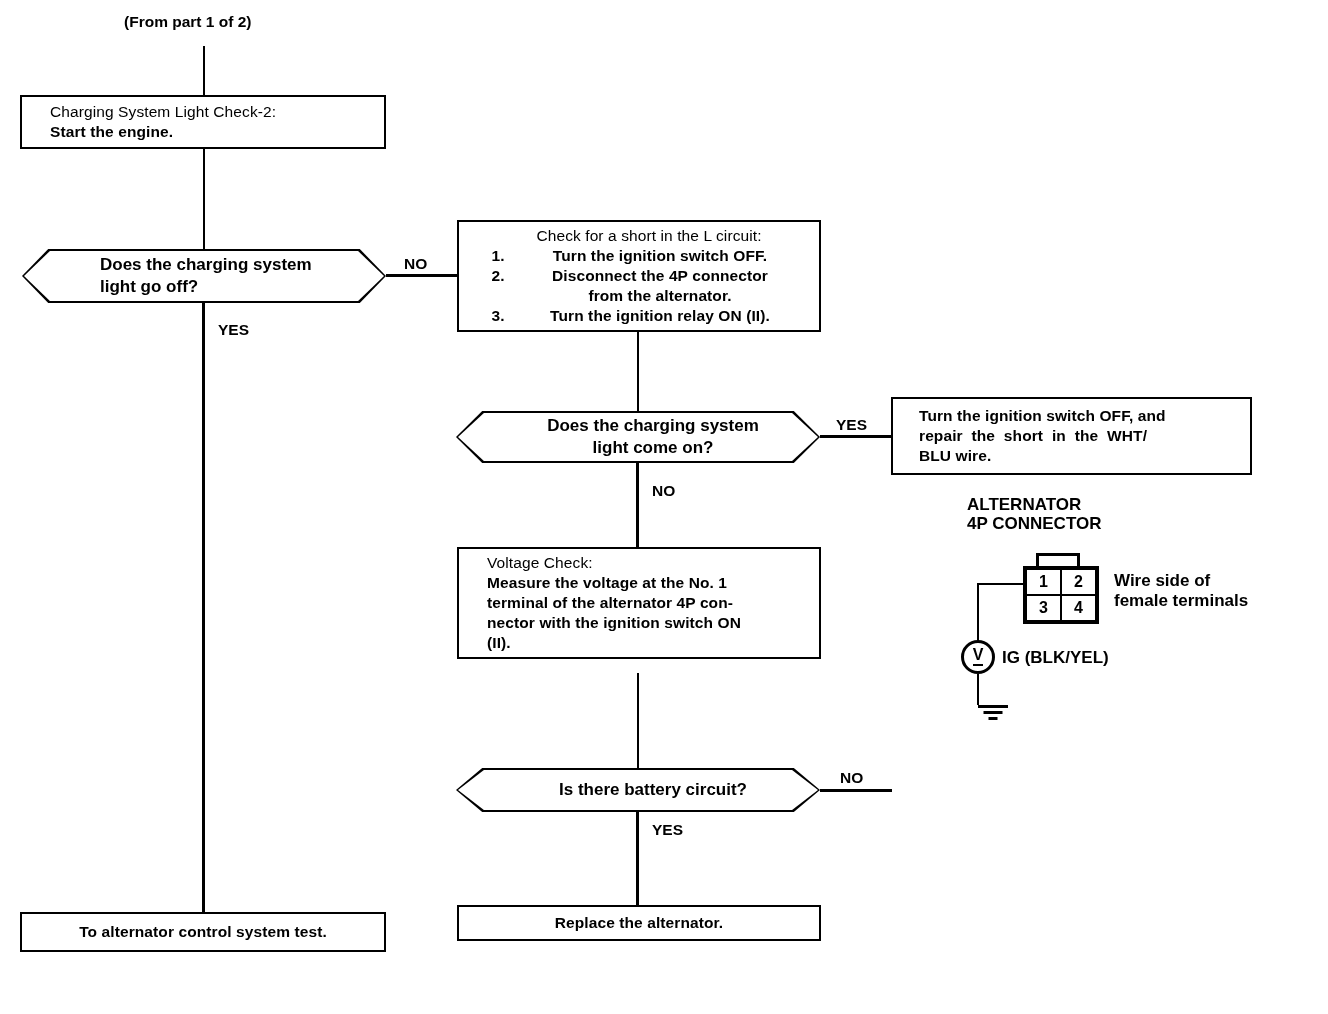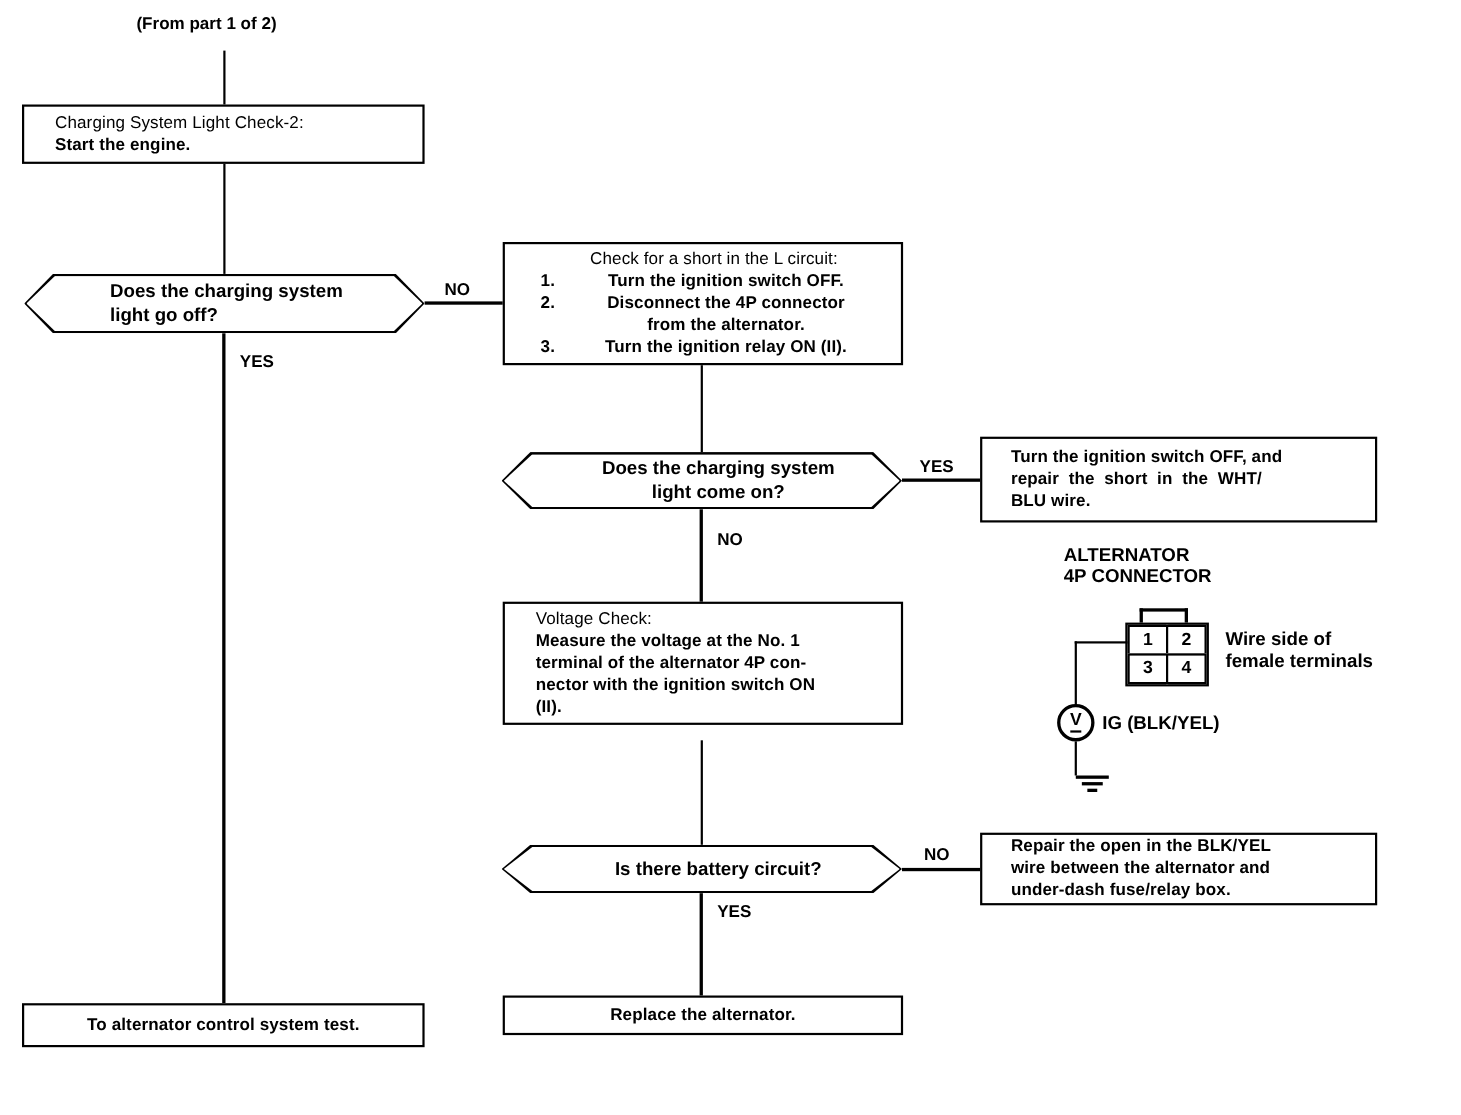--- a/index.html
+++ b/index.html
@@ -280,25 +280,20 @@
     <div class="hexin"></div>
     <div class="hextext" style="white-space:pre;">Is there battery circuit?</div>
   </div>
 
   <div class="hline" style="left:820px; top:789px; width:72px;"></div>
   <div class="label" style="left:840px; top:768px;">NO</div>
 
   <div class="vline" style="left:636px; top:812px; height:100px;"></div>
   <div class="label" style="left:652px; top:820px;">YES</div>
 
-  <div class="box" style="left:891px; top:757px; width:361px; height:66px;">
-    <div class="pad" style="padding-left:26px; white-space:pre;">Repair the open in the BLK/YEL
-wire between the alternator and
-under-dash fuse/relay box.</div>
-  </div>
 
   <div class="box center" style="left:457px; top:905px; width:364px; height:36px;">
     <div class="pad">Replace the alternator.</div>
   </div>
 
   <div id="connector-graphic" style="left:0; top:0; width:1328px; height:1014px;">
 
     <div class="caption" style="left:967px; top:494px;">ALTERNATOR</div>
     <div class="caption" style="left:967px; top:513px;">4P CONNECTOR</div>
 

